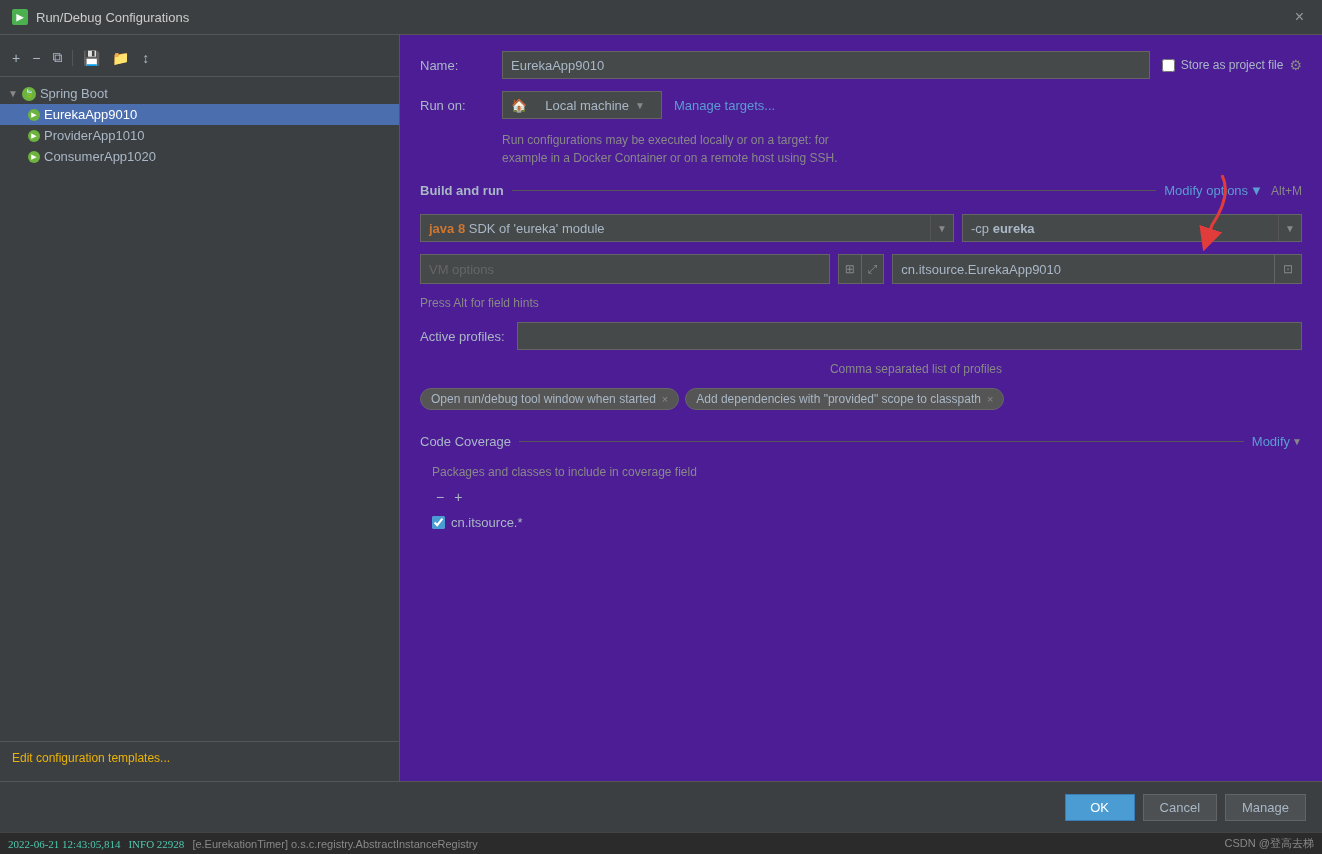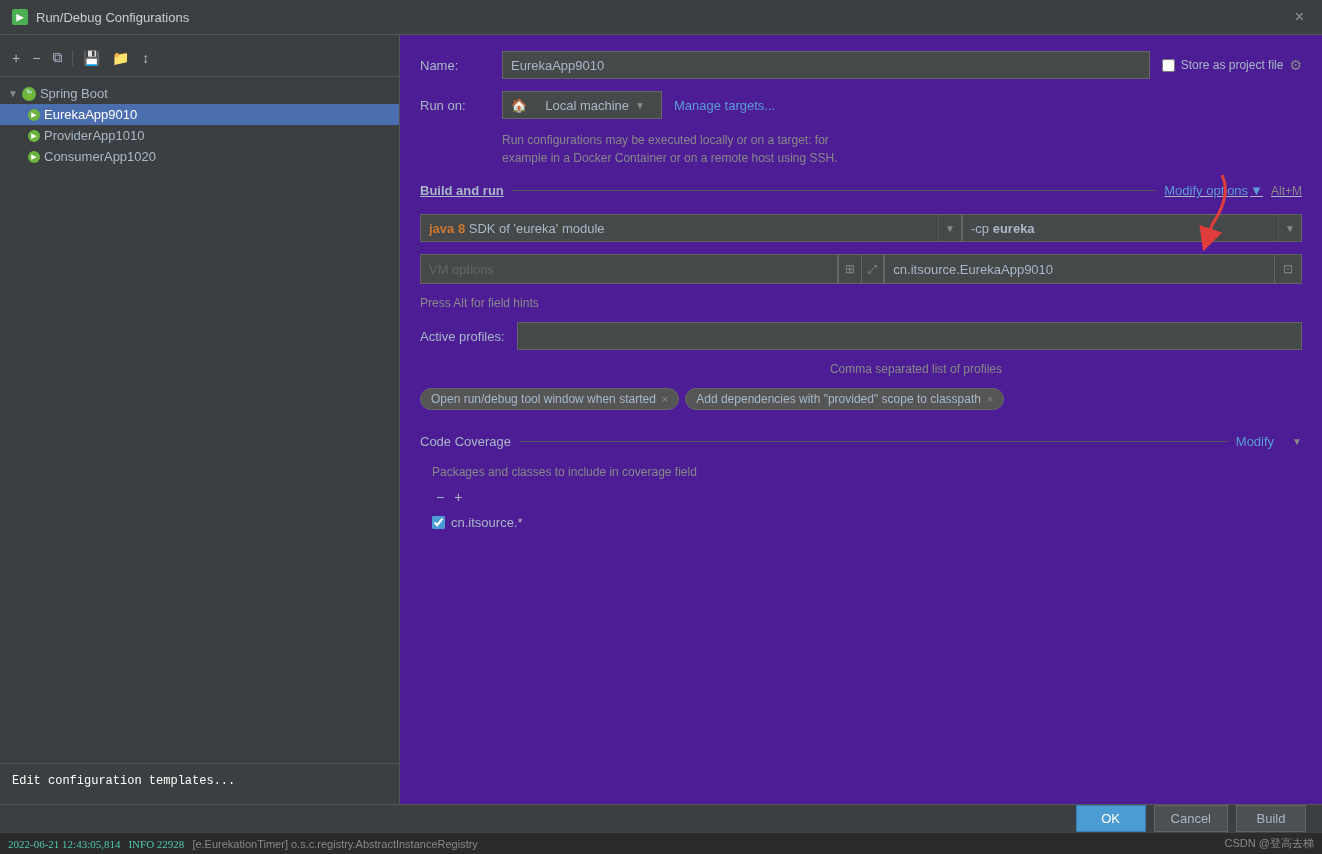--- a/index.html
+++ b/index.html
@@ -151,24 +151,23 @@
     .arrow-icon {
       font-size: 10px;
       color: #888;
     }
 
     .sidebar-footer {
       border-top: 1px solid #555;
       padding: 8px 12px;
     }
     .sidebar-footer a {
-      color: #ffffff;
+      color: #eab308;
       text-decoration: none;
       font-size: 12px;
-      font-family: Liberation Mono, monospace;
     }
 
     
     .main-panel {
       flex: 1;
       background: #4c1d95;
       padding: 16px 20px;
       overflow-y: auto;
       display: flex;
       flex-direction: column;
@@ -240,21 +239,20 @@
       padding-left: 82px;
       line-height: 1.5;
     }
 
     
     .section-divider {
       display: flex;
       align-items: center;
       gap: 8px;
       margin: 4px 0;
-      text-decoration: underline;
     }
     .section-title {
       font-weight: bold;
       color: #a9b7c6;
       font-size: 13px;
       white-space: nowrap;
     }
     .divider-line {
       flex: 1;
       height: 1px;
@@ -270,20 +268,21 @@
       gap: 2px;
     }
     .modify-shortcut {
       color: #888;
       font-size: 12px;
     }
 
     
     .build-run-row {
       display: flex;
+      gap: 8px;
       border-radius: 12px;
     }
 
     .java-selector {
       display: flex;
       align-items: center;
       background: #45494a;
       border: 1px solid #646464;
       height: 28px;
       flex: 1;
@@ -460,21 +459,21 @@
       flex: 1;
       height: 1px;
       background: #555;
     }
     .coverage-modify {
       color: #5c9bd4;
       font-size: 13px;
       cursor: pointer;
       display: flex;
       align-items: center;
-      gap: 18px;
+      gap: 2px;
     }
     .coverage-modify .caret { color: #888; font-size: 10px; }
 
     .coverage-body {
       padding: 8px 12px;
     }
     .coverage-hint {
       color: #888;
       font-size: 12px;
       margin-bottom: 8px;
@@ -497,21 +496,21 @@
       align-items: center;
       gap: 6px;
       padding: 2px 0;
     }
     .coverage-item input[type=checkbox] {
       accent-color: #4b9cd3;
     }
 
     
     .bottom-bar {
-      height: 28px;
+      height: 51px;
       background: #3c3f41;
       border-top: 1px solid #555;
       display: flex;
       align-items: center;
       justify-content: flex-end;
       padding: 0 16px;
       gap: 8px;
     }
     .btn-ok {
       background: #4b9cd3;
@@ -729,21 +728,21 @@
           </div>
         </div>
       </div>
 
     </div>
   </div>
 
   <div class="bottom-bar">
     <button class="btn-ok">OK</button>
     <button class="btn-cancel">Cancel</button>
-    <button class="btn-apply">Build</button>
+    <button class="btn-apply">Manage</button>
   </div>
 
   <div class="status-bar">
     <span class="status-info">2022-06-21 12:43:05,814</span>
     <span class="status-info">INFO 22928</span>
     <span>[e.EurekationTimer]  o.s.c.registry.AbstractInstanceRegistry</span>
     <span class="status-right">CSDN @登高去梯</span>
   </div>
 
   <div class="arrow-overlay">

